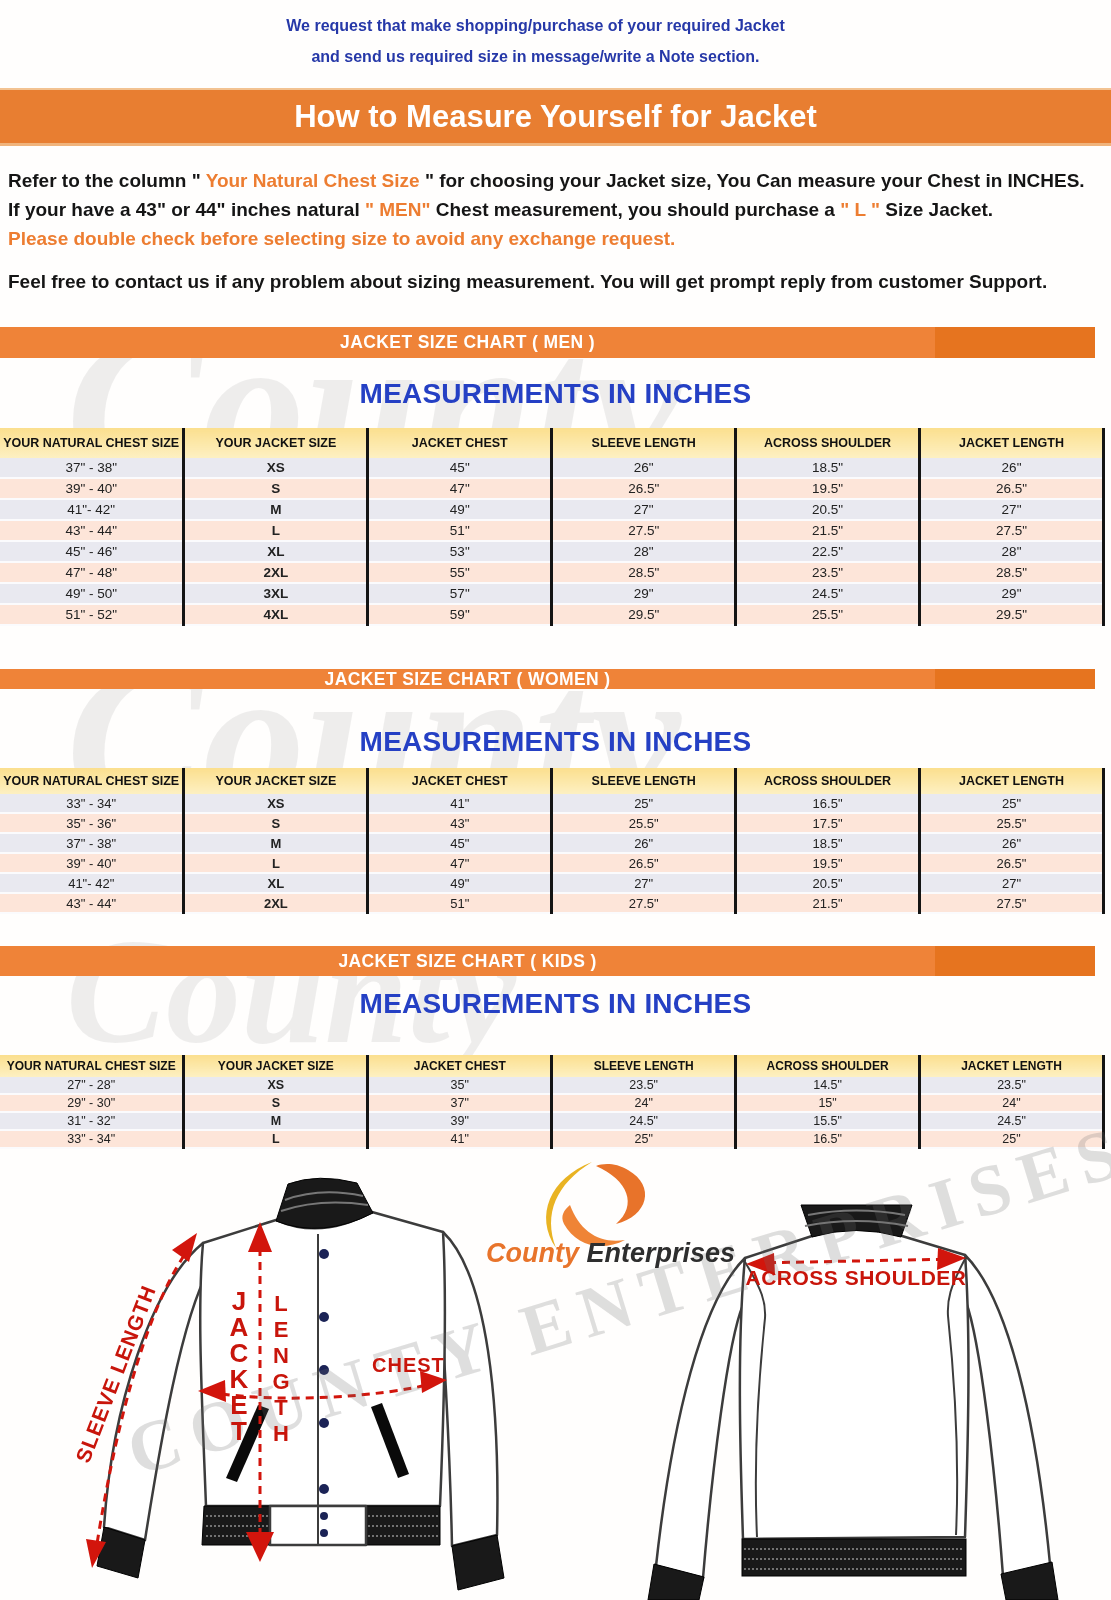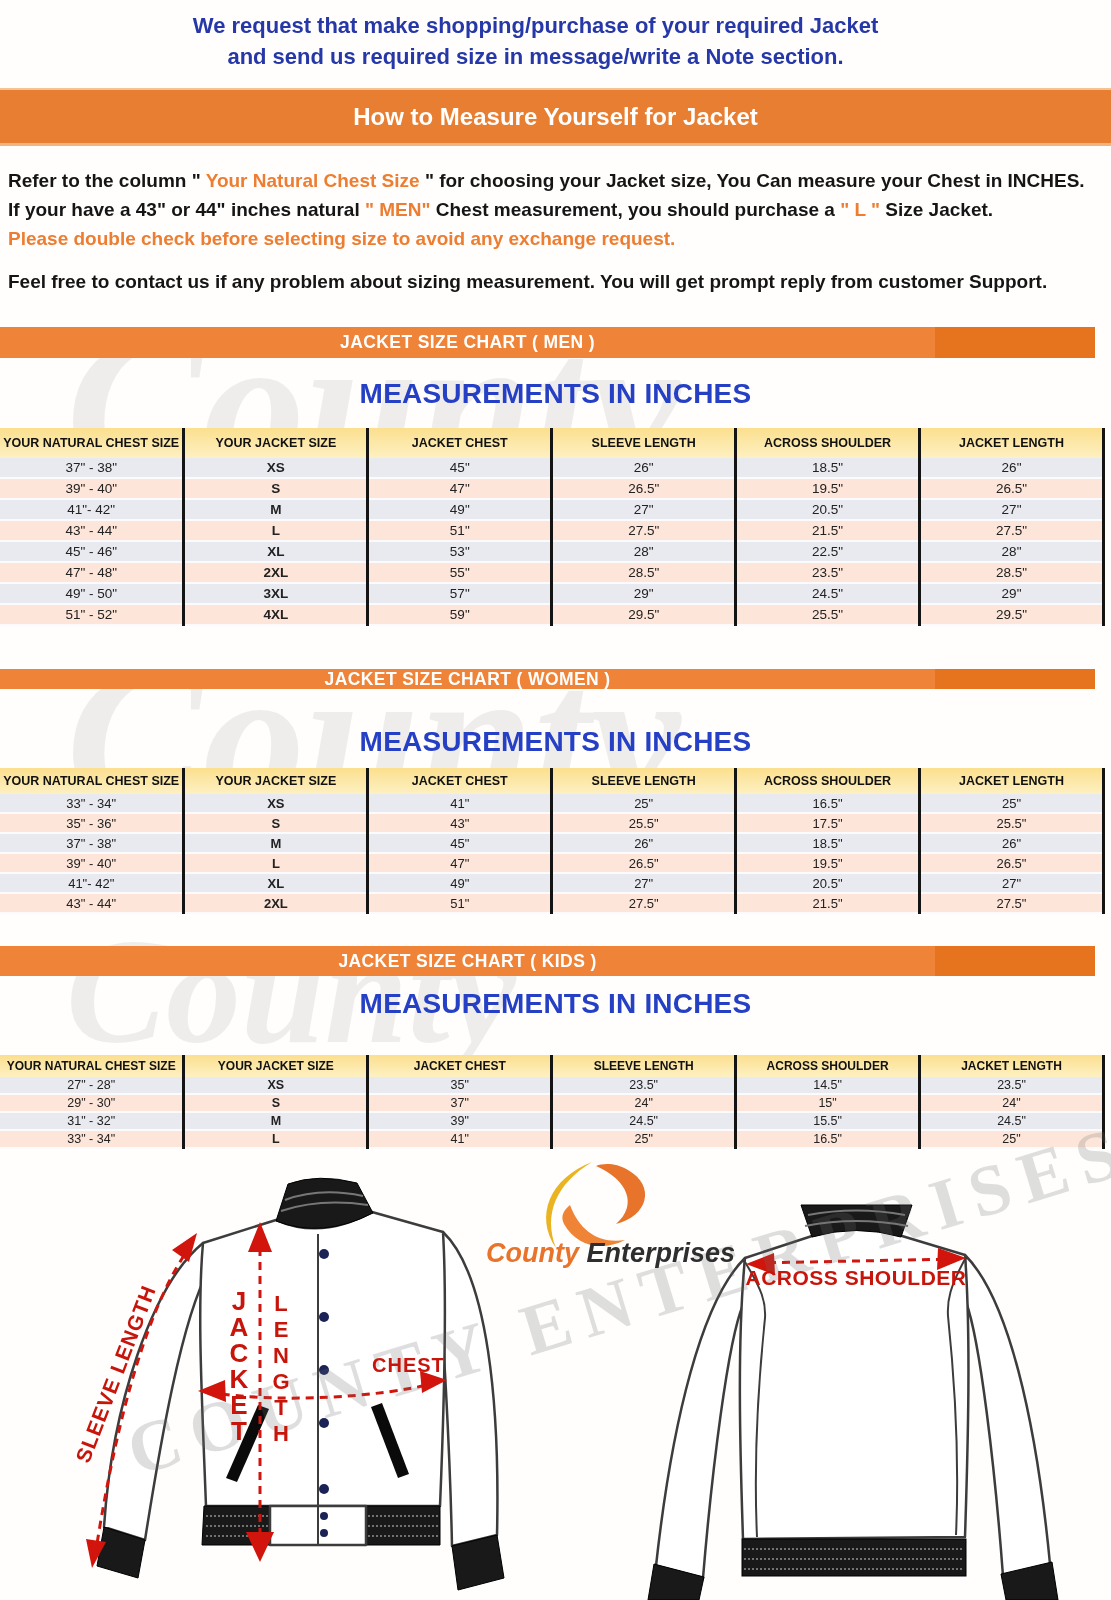--- a/index.html
+++ b/index.html
@@ -6,24 +6,24 @@
   #page{position:relative;width:1111px;height:1600px;background:#fffefd;overflow:hidden;
         font-family:"Liberation Sans",sans-serif;margin:0 auto;}
   
   .wm{position:absolute;z-index:0;color:#7c7c7c;opacity:.12;font-style:italic;font-weight:700;
       font-family:"Liberation Serif",serif;pointer-events:none;white-space:nowrap;}
   .wm-bottom{position:absolute;top:1412px;left:130px;font-size:72px;letter-spacing:12px;font-weight:700;
       font-family:"Liberation Serif",serif;color:#6f6f6f;opacity:.22;transform:rotate(-17deg);
       transform-origin:0 50%;z-index:2;pointer-events:none;white-space:nowrap;}
   
   .top-note{position:absolute;top:10px;left:0;right:40px;text-align:center;color:#2638a8;
-      font-size:22px;font-weight:700;line-height:31px;z-index:1;}
+      font-size:16px;font-weight:700;line-height:31px;z-index:1;}
   .main-banner{position:absolute;top:88px;left:0;right:0;height:58px;background:#e87e31;
       border-top:2px solid #f3c392;border-bottom:3px solid #f0b47c;box-sizing:border-box;
-      display:flex;align-items:center;justify-content:center;color:#fff;font-size:24px;font-weight:700;z-index:1;}
+      display:flex;align-items:center;justify-content:center;color:#fff;font-size:31px;font-weight:700;z-index:1;}
   .intro{position:absolute;top:166px;left:8px;right:4px;font-size:19px;font-weight:700;color:#151515;
       line-height:29px;z-index:1;}
   .accent{color:#ed7d31;}
   .warning{color:#ed7d31;}
   .contact{margin-top:14px;color:#151515;}
   
   .section-banner{position:absolute;left:0;right:16px;display:flex;z-index:1;}
   .sb-main{width:85.4%;background:#ef8338;display:flex;align-items:center;justify-content:center;
       color:#fff;font-weight:700;font-size:17.5px;letter-spacing:.4px;}
   .sb-end{flex:1;background:#e6741f;}

